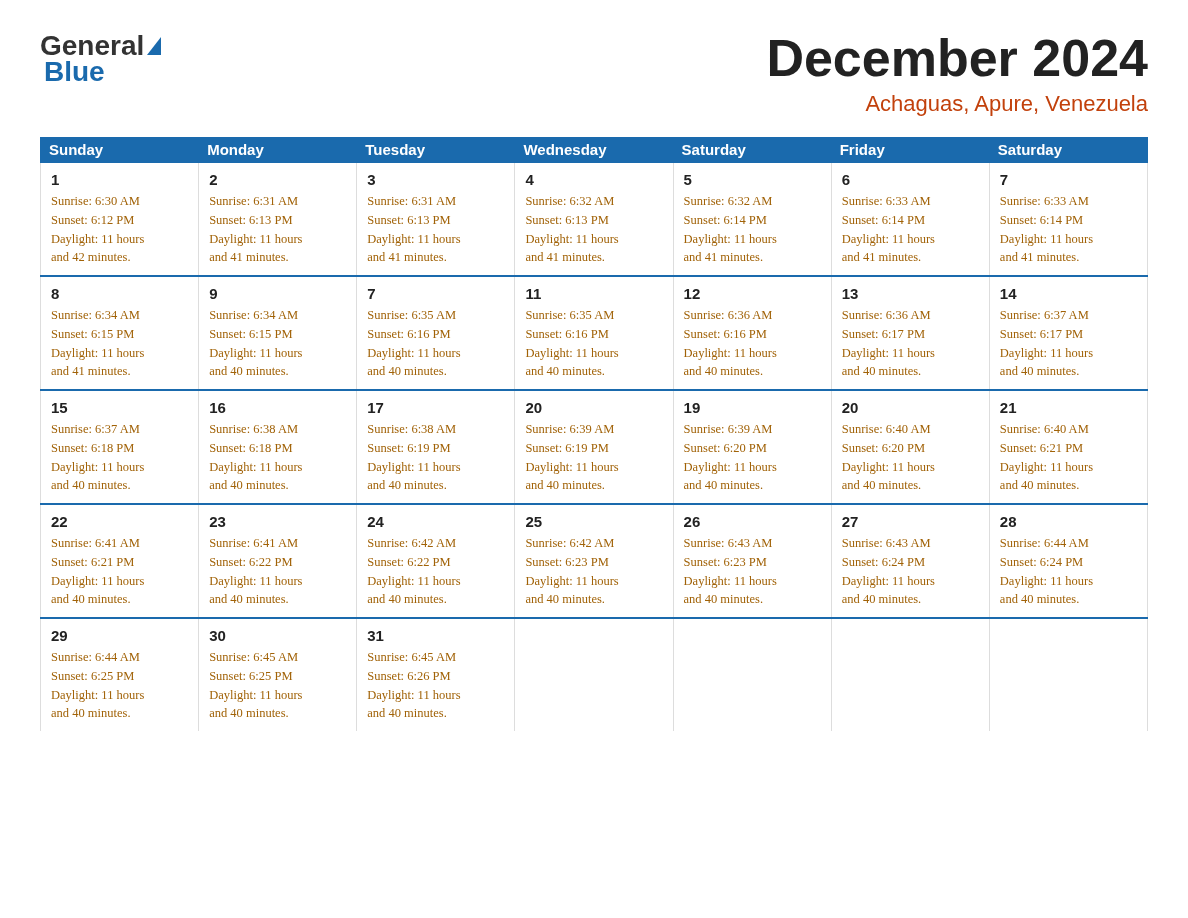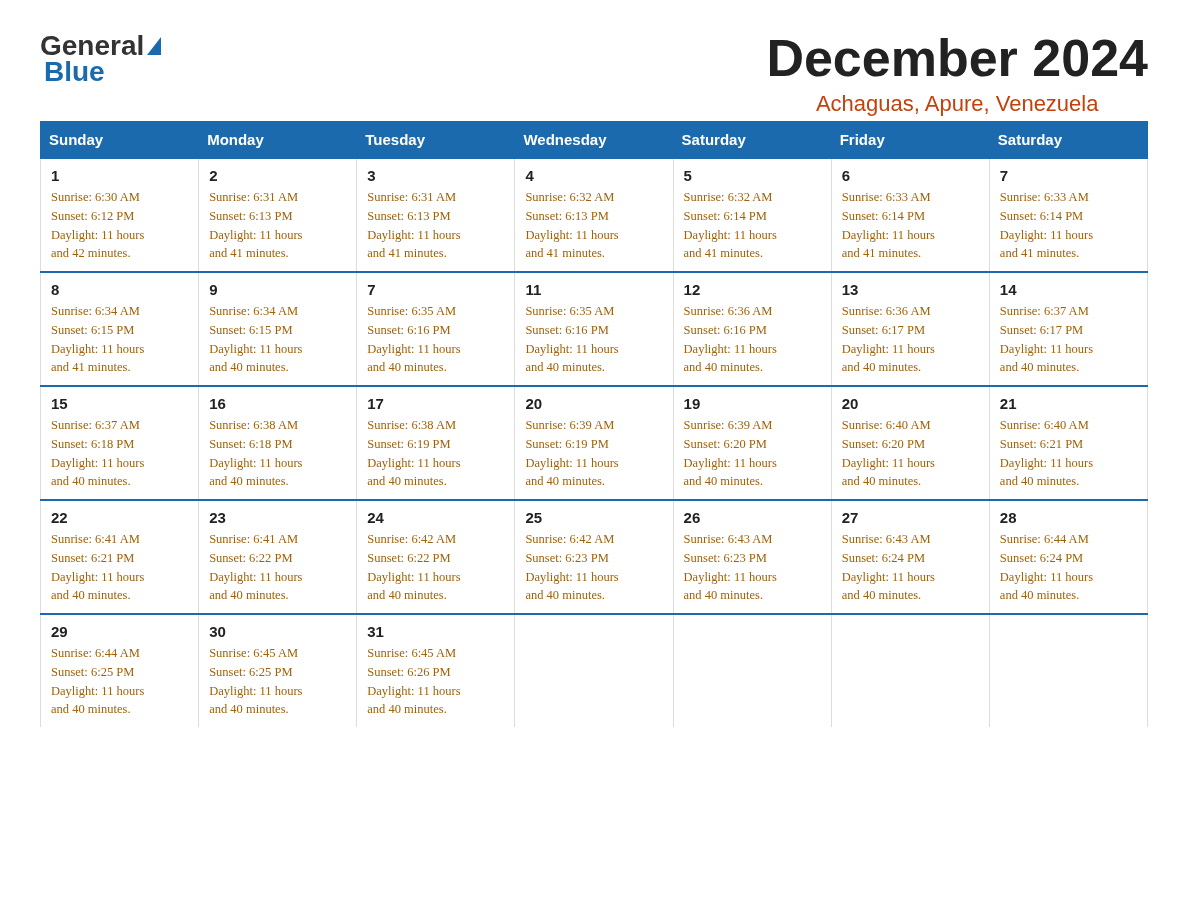--- a/index.html
+++ b/index.html
@@ -7,21 +7,21 @@
       font-family: Arial, sans-serif;
       background: #fff;
       padding: 30px 40px;
       width: 1188px;
       min-height: 918px;
     }
     .header {
       display: flex;
       justify-content: space-between;
       align-items: flex-start;
-      margin-bottom: 4px;
+      margin-bottom: 20px;
     }
     .logo {
       display: flex;
       flex-direction: column;
       align-items: flex-start;
     }
     .logo-text {
       font-size: 28px;
       font-weight: bold;
       color: #333;
@@ -39,21 +39,21 @@
       margin-left: 3px;
       margin-right: 2px;
       vertical-align: middle;
     }
     .logo-blue {
       color: #1a6aad;
       font-size: 28px;
       font-weight: bold;
     }
     .title-section {
-      text-align: center;
+      text-align: right;
     }
     .month-title {
       font-size: 52px;
       font-weight: bold;
       color: #222;
       line-height: 1.1;
     }
     .location {
       font-size: 22px;
       color: #c2410c;
@@ -61,21 +61,21 @@
     }
     .calendar {
       width: 100%;
       border-collapse: collapse;
     }
     .calendar th {
       background-color: #1a6aad;
       color: #fff;
       font-size: 15px;
       font-weight: bold;
-      padding: 9px 8px;
+      padding: 3px 8px;
       text-align: left;
       border: 1px solid #1a6aad;
     }
     .calendar td {
       vertical-align: top;
       padding: 8px 10px;
       border: 1px solid #ccc;
       width: calc(100% / 7);
       min-height: 110px;
       font-size: 13px;

